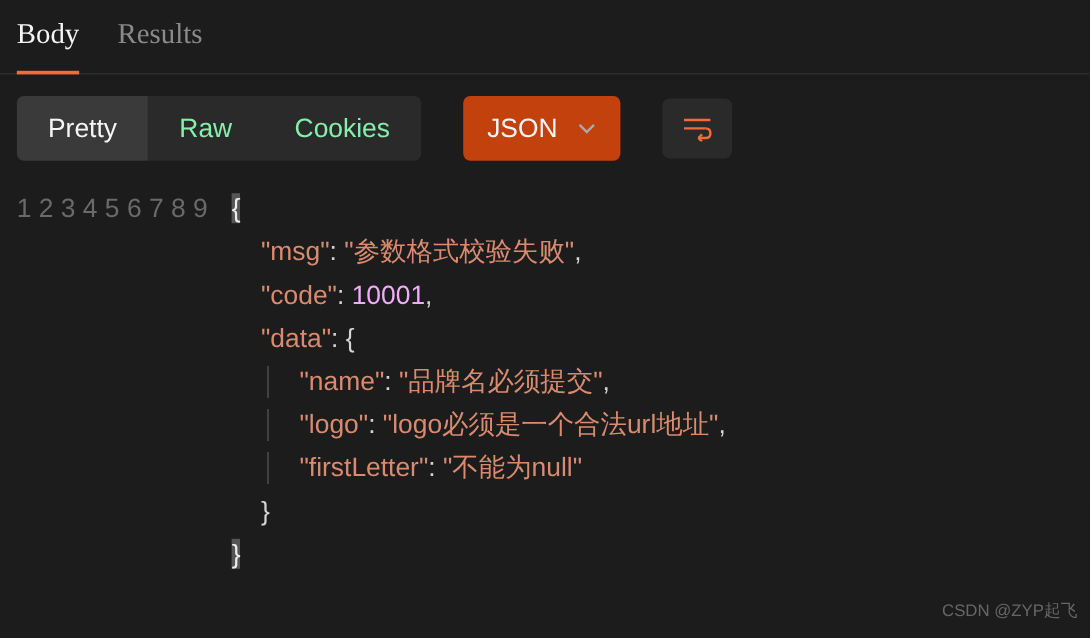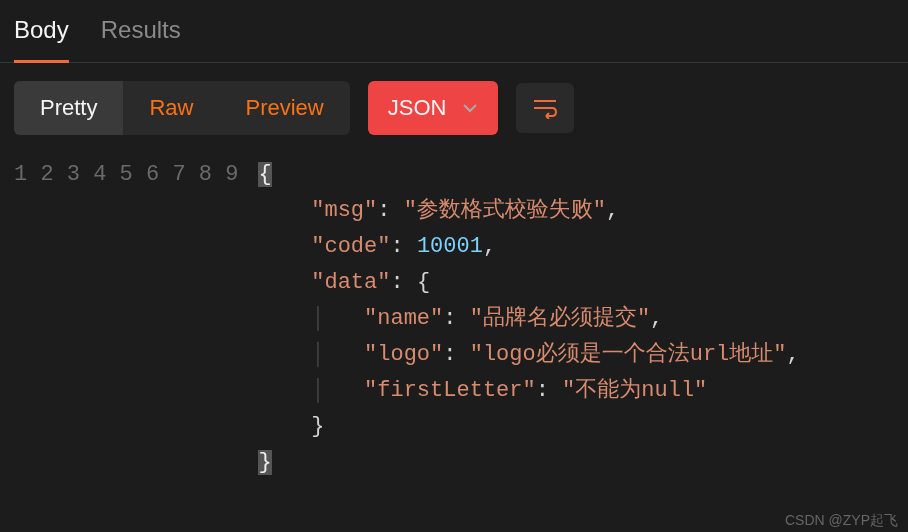--- a/index.html
+++ b/index.html
@@ -18,53 +18,54 @@
       padding: 16px 14px 0;
       border-bottom: 1px solid #333;
     }
     .tabs-primary .tab {
       color: #8a8a8a;
       font-size: 24px;
       padding-bottom: 16px;
       cursor: pointer;
       border-bottom: 3px solid transparent;
       margin-bottom: -1px;
+      font-family: Liberation Serif, serif;
     }
     .tabs-primary .tab.active {
       color: #f5f5f5;
       border-bottom-color: #f26b3a;
     }
     .green { color: #5fad65; }
     .controls-row {
       display: flex;
       align-items: center;
-      gap: 18px;
+      gap: 35px;
       padding: 18px 14px;
     }
     .view-tabs {
       display: flex;
       background: #2a2a2a;
       border-radius: 6px;
       overflow: hidden;
     }
     .view-tabs .vtab {
       padding: 14px 26px;
       font-size: 22px;
-      color: #f97316;
+      color: #86efac;
       cursor: pointer;
     }
     .view-tabs .vtab.active {
       background: #3a3a3a;
       color: #f5f5f5;
     }
     .format-select {
       display: flex;
       align-items: center;
       gap: 16px;
-      background: #ef4444;
+      background: #c2410c;
       padding: 14px 20px;
       border-radius: 6px;
       color: #f5f5f5;
       font-size: 22px;
       cursor: pointer;
     }
     .chevron {
       width: 16px;
       height: 16px;
       display: flex;
@@ -78,63 +79,63 @@
       border-radius: 6px;
       display: flex;
       align-items: center;
       justify-content: center;
       cursor: pointer;
     }
     .wrap-btn svg { stroke: #f26b3a; fill: none; }
     .code-area {
       display: flex;
       padding: 4px 14px;
-      font-family: Liberation Mono, monospace;
+      font-family: Liberation Sans, sans-serif;
       font-size: 22px;
       line-height: 36px;
     }
     .gutter {
       text-align: right;
       color: #6a6a6a;
       padding-right: 20px;
       user-select: none;
       min-width: 60px;
     }
     .code {
       flex: 1;
       white-space: pre;
       color: #d4d4d4;
     }
     .bracket-hl { background: #555; color: #eee; }
     .key { color: #d98b6f; }
     .str { color: #d98b6f; }
-    .num { color: #7dd3fc; }
+    .num { color: #f0abfc; }
     .pun { color: #d4d4d4; }
     .guide { color: #444; }
     .watermark {
       position: absolute;
-      bottom: 2px;
+      bottom: 14px;
       right: 10px;
       font-size: 14px;
       color: #666;
     }
   </style>
 </head>
 <body>
 
 <div class="tabs-primary">
   <div class="tab active">Body</div>
   <div class="tab">Results</div>
 </div>
 
 <div class="controls-row">
   <div class="view-tabs">
     <div class="vtab active">Pretty</div>
     <div class="vtab">Raw</div>
-    <div class="vtab">Preview</div>
+    <div class="vtab">Cookies</div>
   </div>
   <div class="format-select">
     <span>JSON</span>
     <span class="chevron">
       <svg width="16" height="10" viewBox="0 0 16 10" fill="none" stroke-width="2">
           <path d="M2 2 L8 8 L14 2"></path>
         </svg>
     </span>
   </div>
   <div class="wrap-btn">

